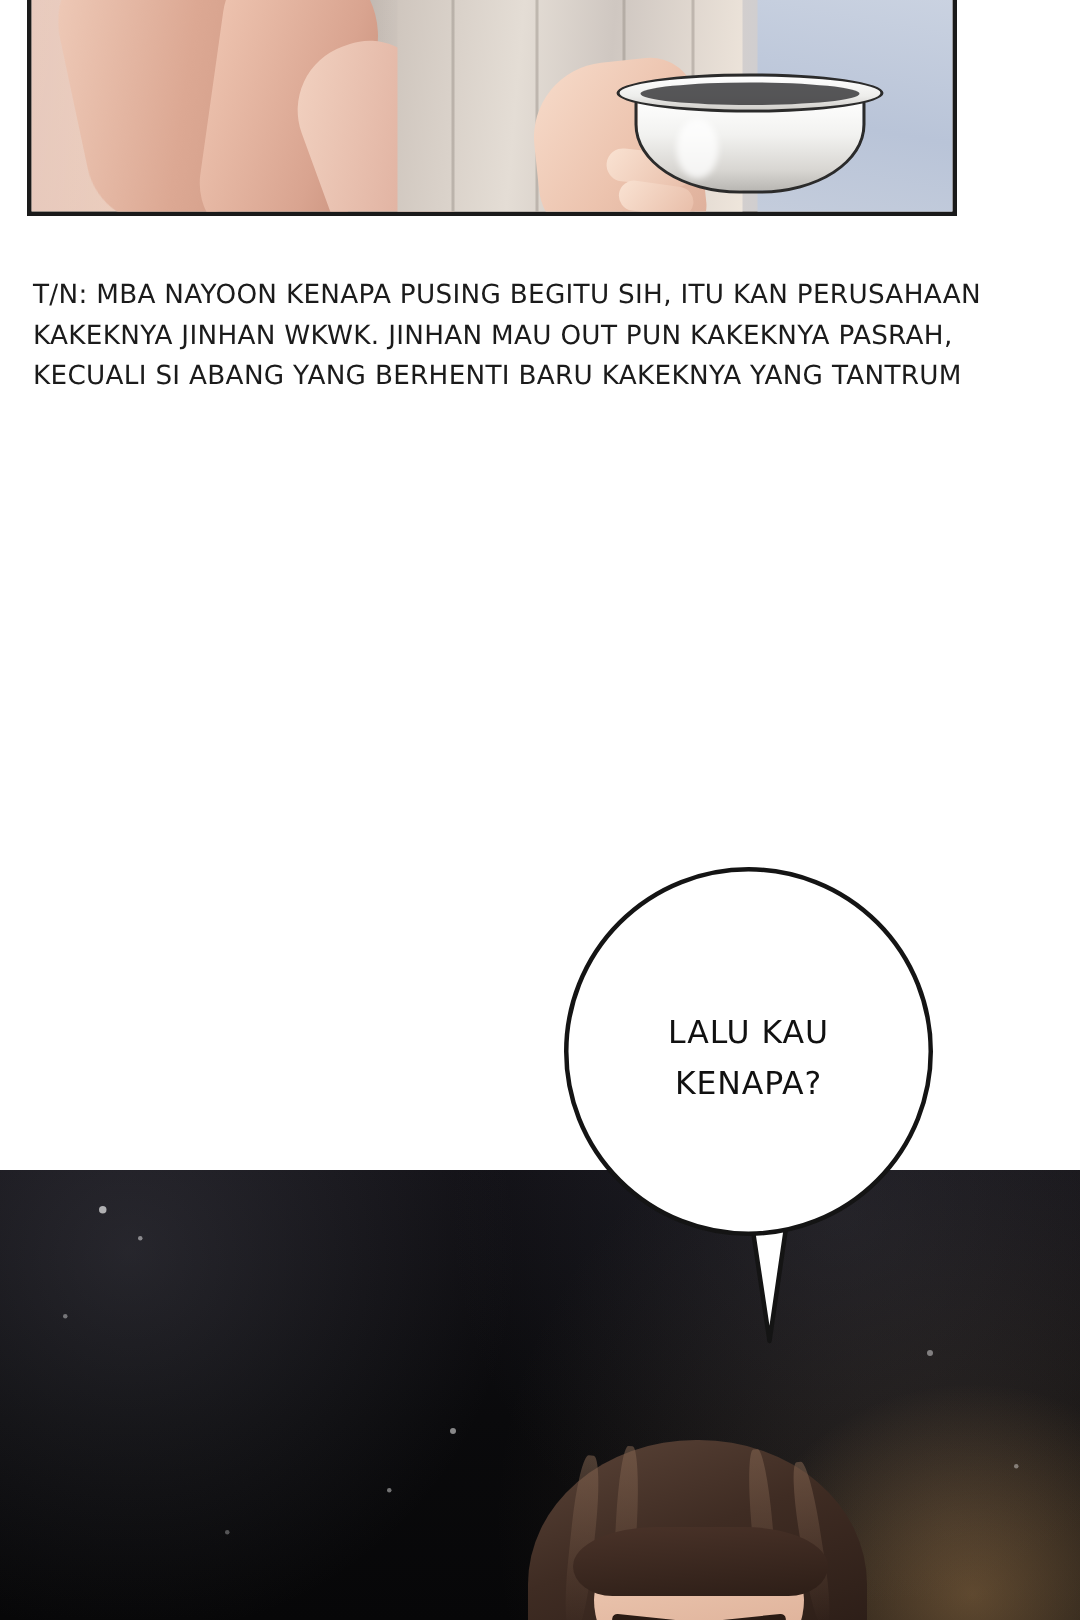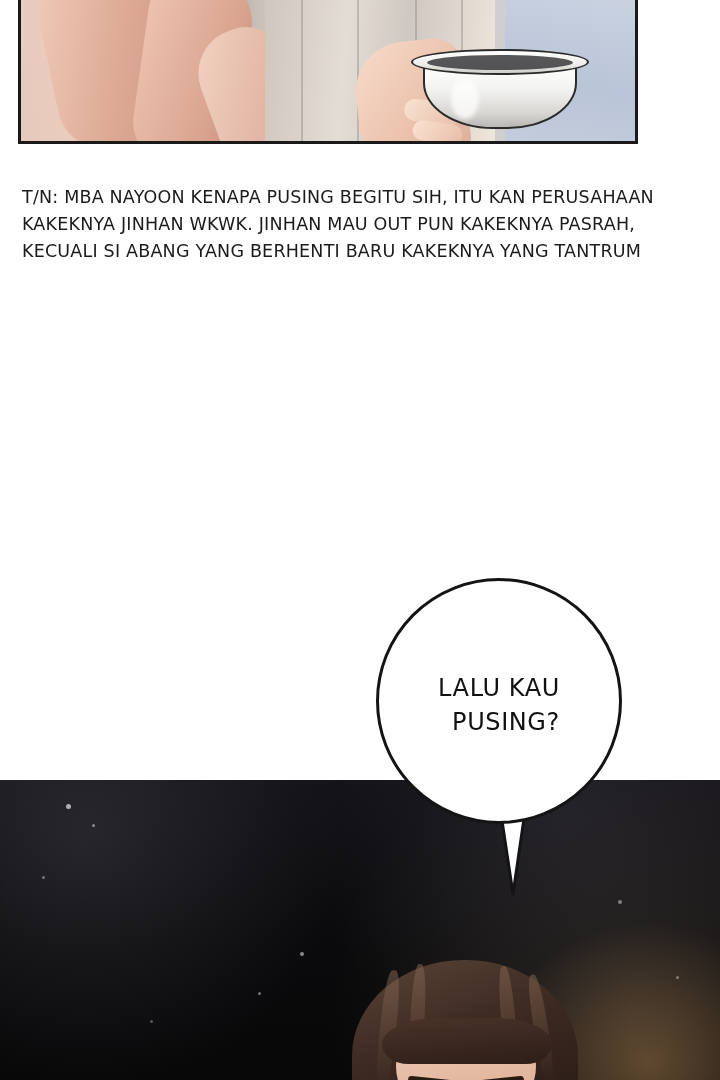--- a/index.html
+++ b/index.html
@@ -252,23 +252,23 @@
     inset: 0;
     background: #ffffff;
     border: 3px solid #141414;
     border-radius: 50%;
     box-sizing: border-box;
     display: flex;
     align-items: center;
     justify-content: center;
   }
   .balloon-text {
-    text-align: right;
+    text-align: center;
     font-family: "DejaVu Sans", sans-serif;
-    font-size: 24px;
+    font-size: 21px;
     line-height: 34px;
     letter-spacing: 0.6px;
     color: #111111;
     padding: 0 26px;
     position: relative;
     top: 4px;
   }
   .balloon-tail {
     position: absolute;
     left: 120px;
@@ -344,16 +344,16 @@
 <div id="balloon">
   <div class="balloon-tail">
     <svg width="34" height="104" viewBox="0 0 34 104">
       <path d="M2 2 L31 6 L17 102 Z" fill="#ffffff" stroke="#141414" stroke-width="3" stroke-linejoin="round"></path>
       <path d="M3 3 L30 7" stroke="#ffffff" stroke-width="5"></path>
     </svg>
   </div>
   <div class="balloon-oval">
     <div class="balloon-text">
       <span>LALU KAU</span><br>
-      <span>PUSING?</span>
+      <span>KENAPA?</span>
     </div>
   </div>
 </div>
 
 </body></html>

